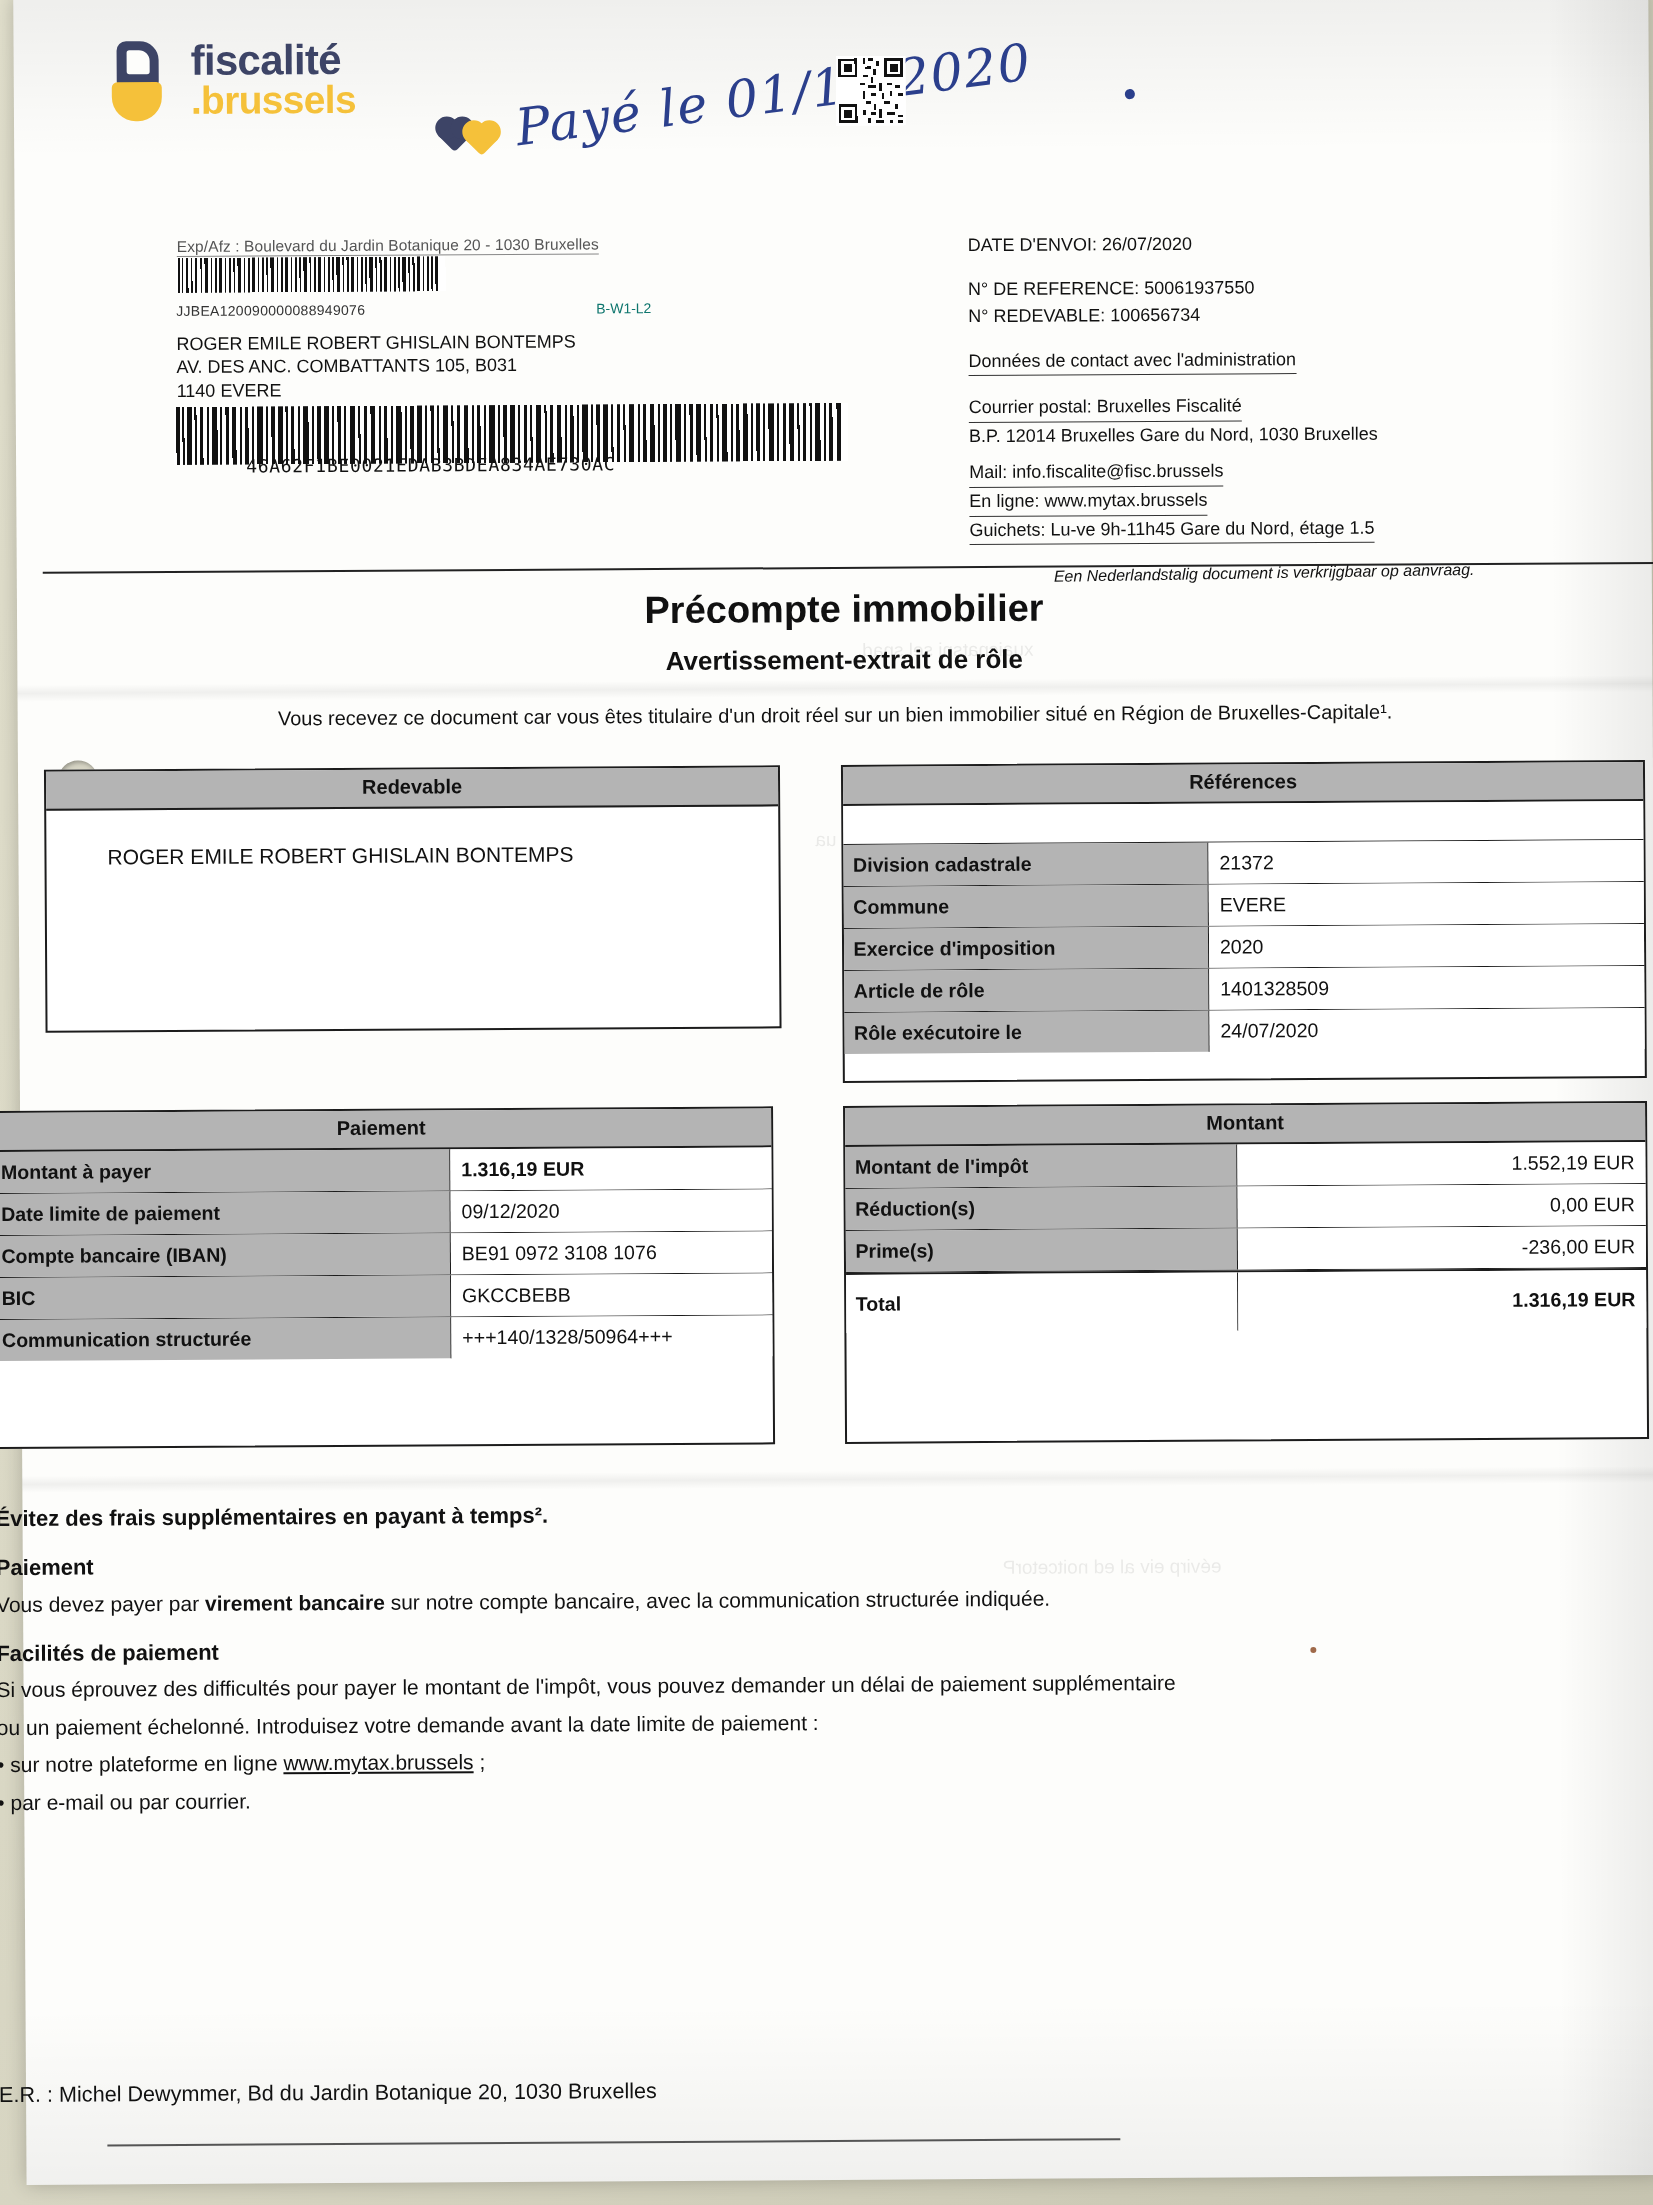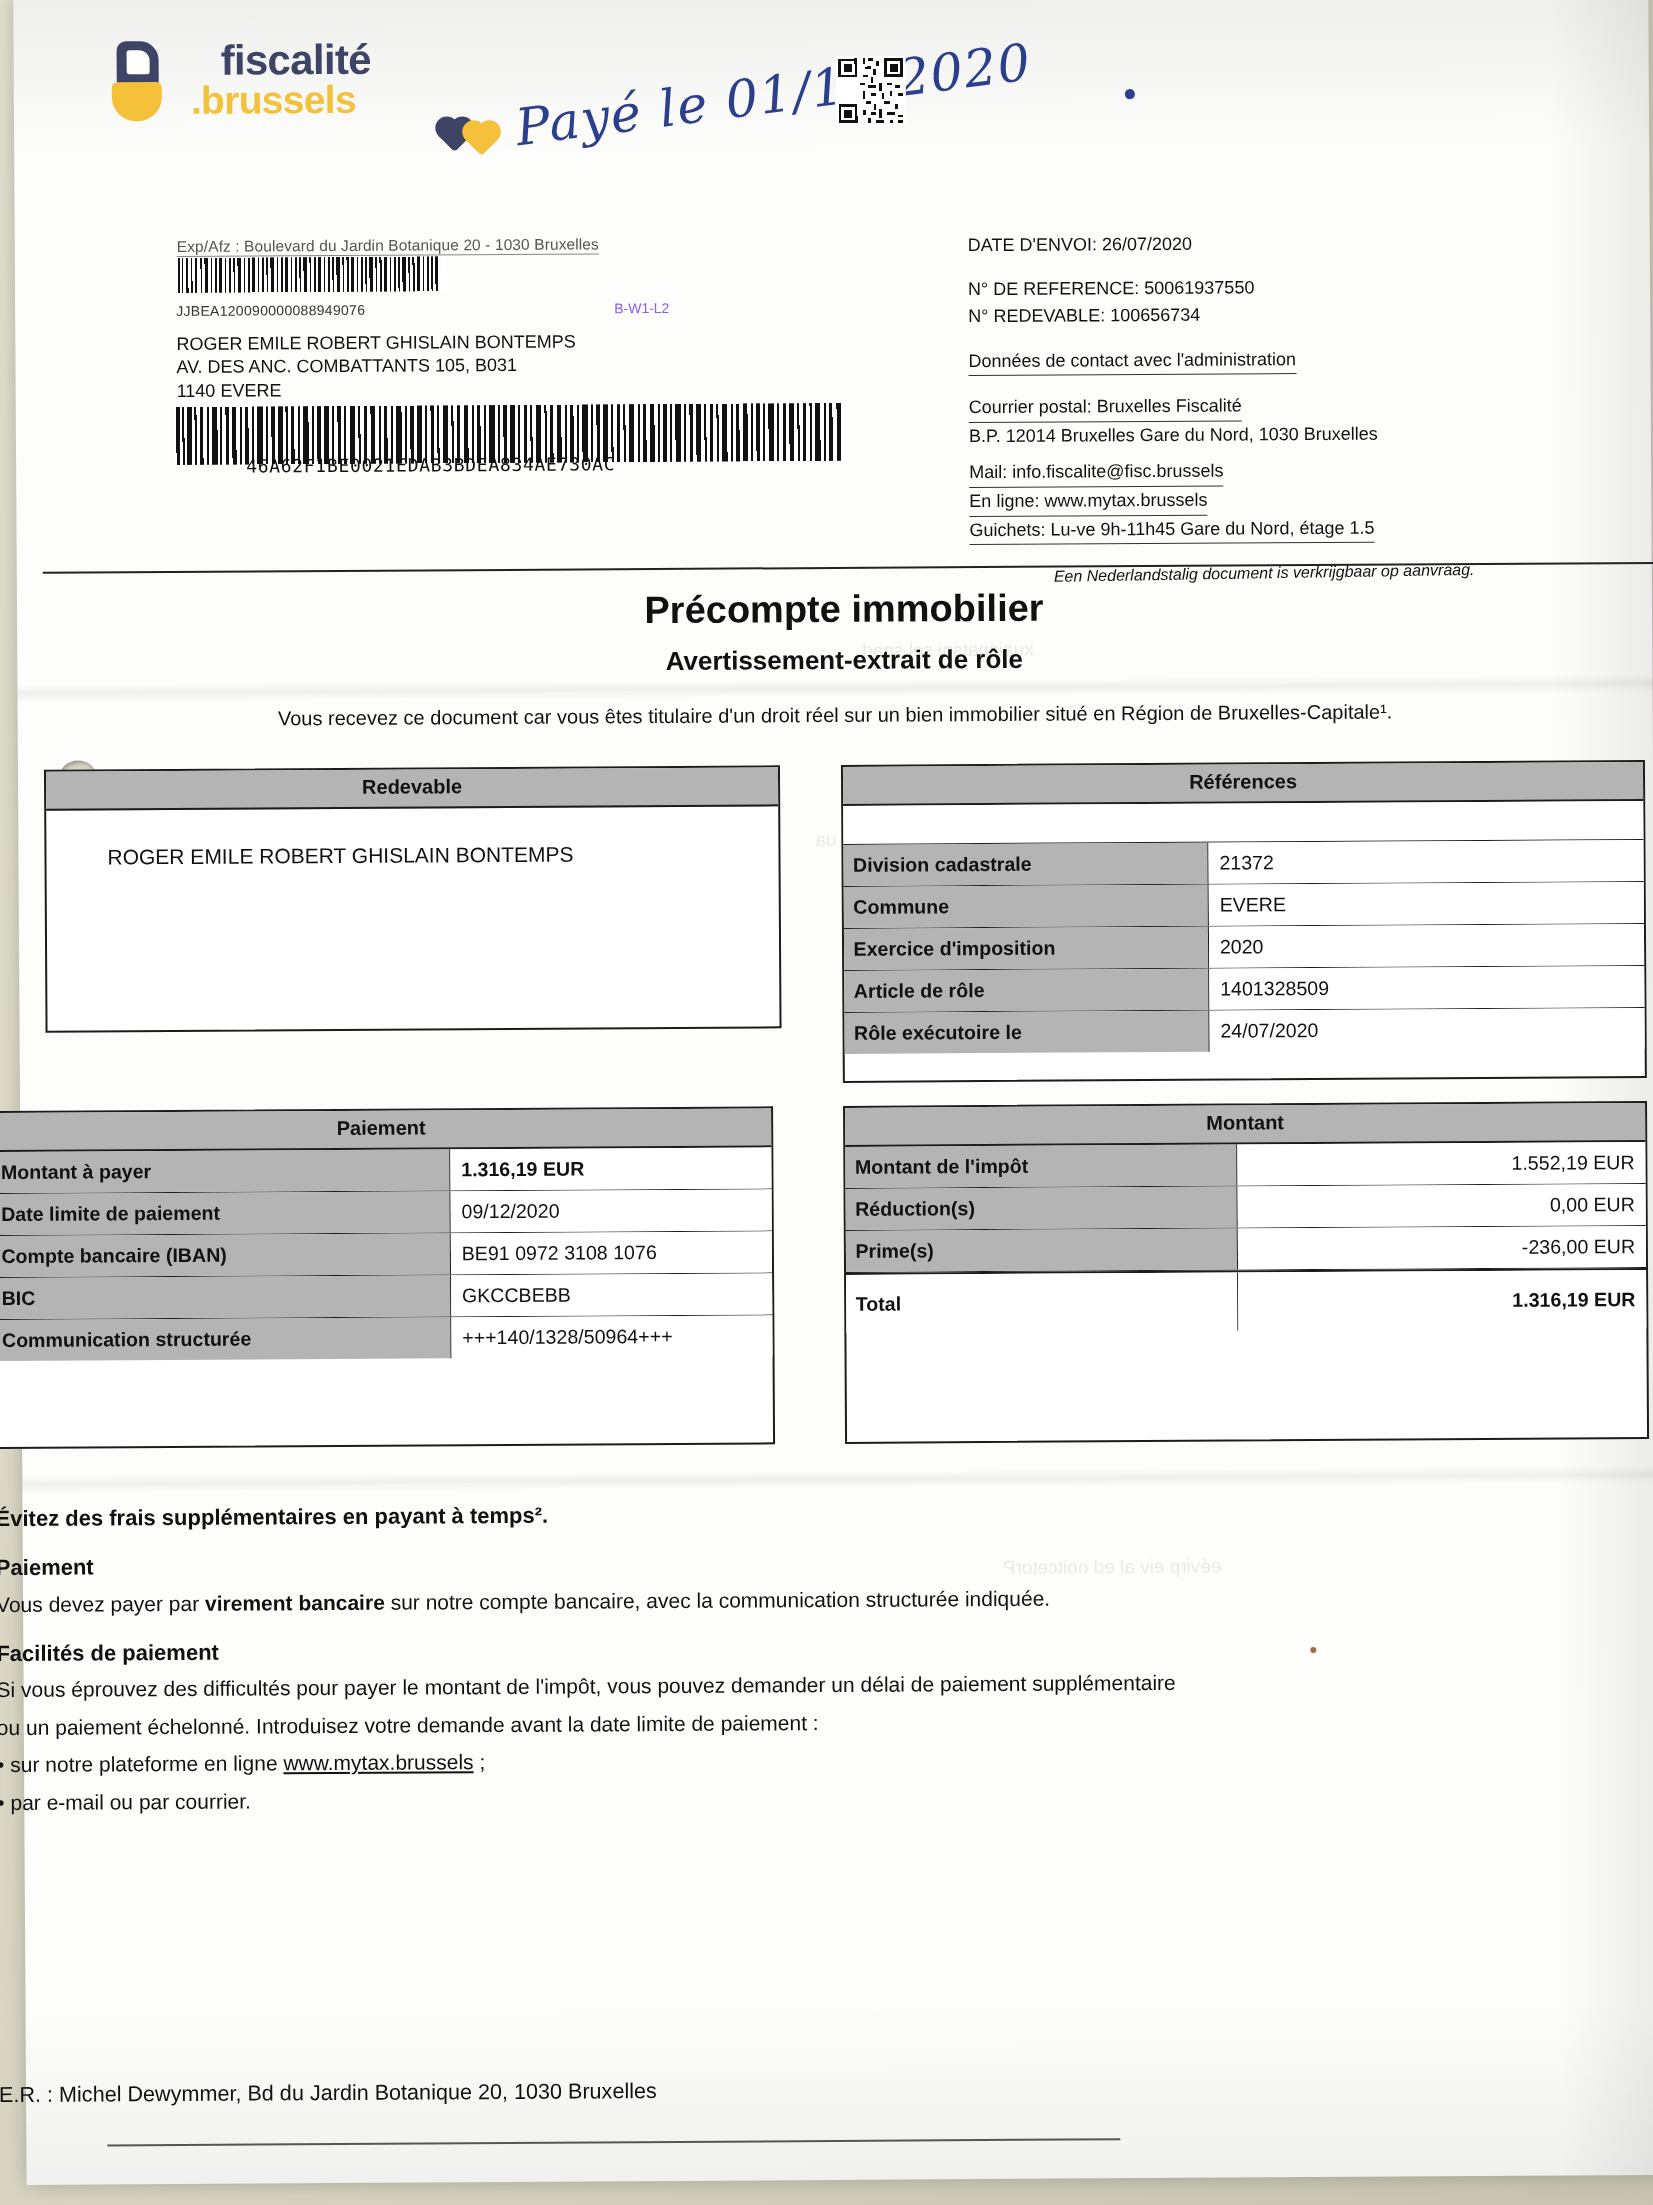--- a/index.html
+++ b/index.html
@@ -98,21 +98,20 @@
     background: #f5c13a;
     border-radius: 5.4px 5.4px 24px 24px;
   }
   .logo-text1 {
     position: absolute;
     left: 82px; top: 0px;
     font-size: 42px;
     font-weight: bold;
     color: #3d4466;
     letter-spacing: -0.7px;
-    margin-left: 30px;
   }
   .logo-text2 {
     position: absolute;
     left: 82px; top: 42px;
     font-size: 39px;
     font-weight: bold;
     color: #f5c13a;
     letter-spacing: -0.7px;
   }
   .logo-hearts {
@@ -186,23 +185,23 @@
   }
   .barcode-num {
     position: absolute;
     left: 161px; top: 308px;
     font-size: 14px;
     color: #333;
     letter-spacing: 0.3px;
   }
   .barcode-bwl {
     position: absolute;
-    left: 599px; top: 308px;
+    left: 581px; top: 308px;
     font-size: 14px;
-    color: #8b5cf6;
+    color: #0f766e;
   }
   .addr {
     position: absolute;
     left: 161px; top: 338px;
     font-size: 18px;
     color: #111;
     line-height: 1.33;
   }
   .barcode-big {
     position: absolute;

